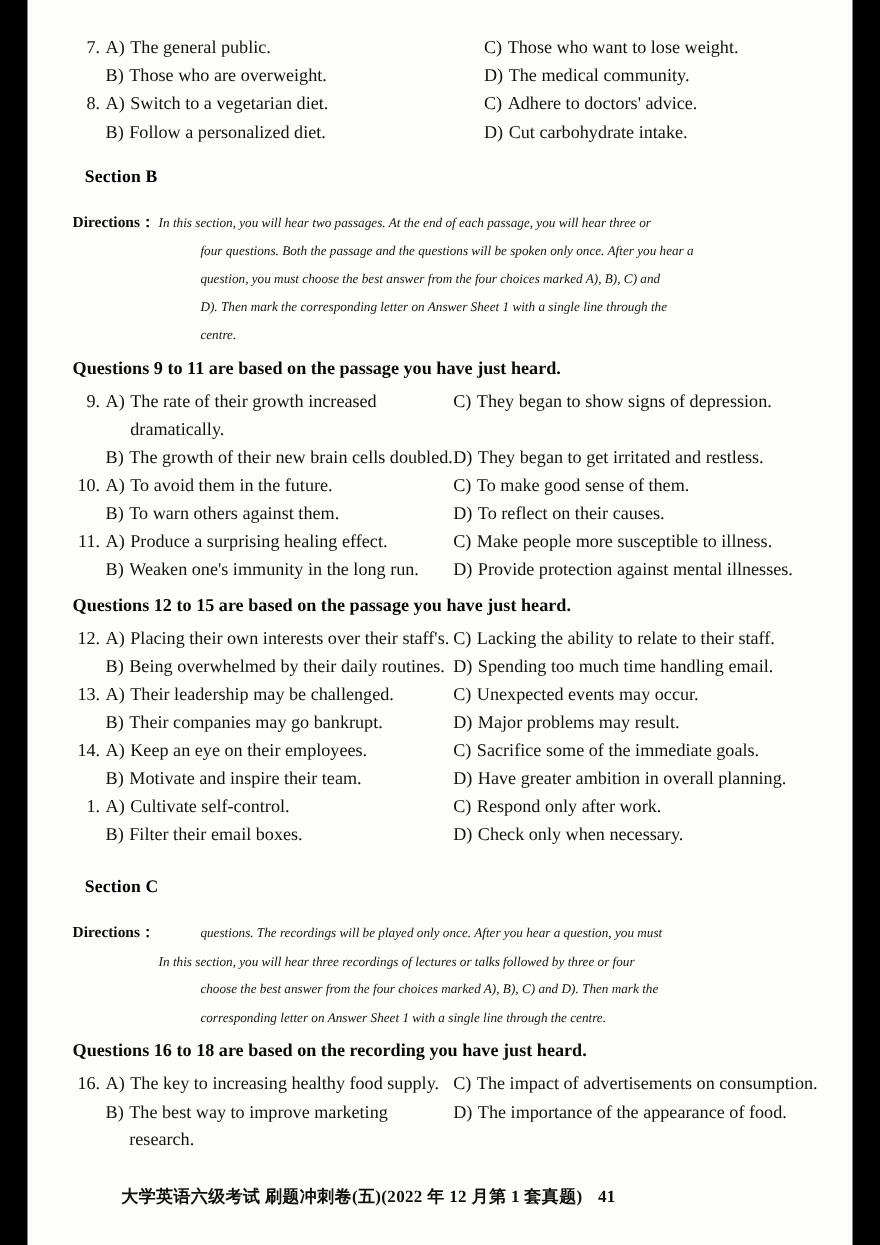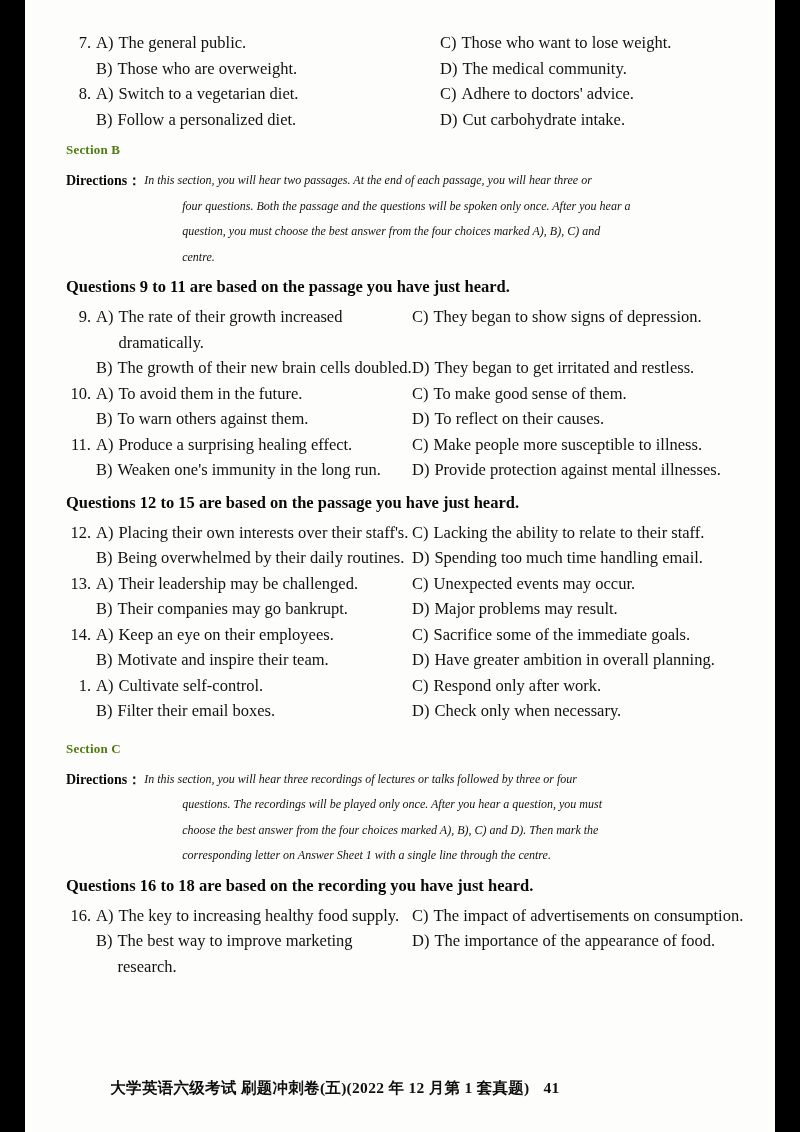--- a/index.html
+++ b/index.html
@@ -63,24 +63,24 @@
     white-space: nowrap;
   }
   .opttext { flex: 1 1 auto; }
 
   .col-left  { flex: 0 0 auto; padding-left: 5px; }
   .col-right { flex: 0 0 auto; }
 
   
   .section-head {
     font-weight: bold;
-    font-size: 13px;
+    font-size: 16px;
     letter-spacing: .2px;
-    color: #4d7c0f;
-    margin: 0;
+    color: #000000;
+    margin: 11px;
     line-height: 28px;
   }
   
   .directions {
     display: flex;
     align-items: flex-start;
     margin: 0;
   }
   .dir-label {
     flex: 0 0 auto;
@@ -191,20 +191,21 @@
       <div class="section-head">Section B</div>
 
       <div class="spacer-xs"></div>
 
       <div class="directions">
         <span class="dir-label">Directions：</span>
         <span class="dir-body">
           <span class="dir-hang">In this section, you will hear two passages. At the end of each passage, you will hear three or</span>
           <span class="dir-hang" style="padding-left:38px">four questions. Both the passage and the questions will be spoken only once. After you hear a</span>
           <span class="dir-hang" style="padding-left:38px">question, you must choose the best answer from the four choices marked A), B), C) and</span>
+          <span class="dir-hang" style="padding-left:38px">D). Then mark the corresponding letter on Answer Sheet 1 with a single line through the</span>
           <span class="dir-hang" style="padding-left:38px">centre.</span>
         </span>
       </div>
 
       <div class="spacer-xs"></div>
 
       <div class="q-head">Questions 9 to 11 are based on the passage you have just heard.</div>
 
       <div class="spacer-xs"></div>
 
@@ -390,22 +391,22 @@
 
       <div class="spacer-m"></div>
 
       <div class="section-head">Section C</div>
 
       <div class="spacer-xs"></div>
 
       <div class="directions">
         <span class="dir-label">Directions：</span>
         <span class="dir-body">
+          <span class="dir-hang" style="padding-left:38px">questions. The recordings will be played only once. After you hear a question, you must</span>
           <span class="dir-hang">In this section, you will hear three recordings of lectures or talks followed by three or four</span>
-          <span class="dir-hang" style="padding-left:38px">questions. The recordings will be played only once. After you hear a question, you must</span>
           <span class="dir-hang" style="padding-left:38px">choose the best answer from the four choices marked A), B), C) and D). Then mark the</span>
           <span class="dir-hang" style="padding-left:38px">corresponding letter on Answer Sheet 1 with a single line through the centre.</span>
         </span>
       </div>
 
       <div class="spacer-xs"></div>
 
       <div class="q-head">Questions 16 to 18 are based on the recording you have just heard.</div>
 
       <div class="spacer-xs"></div>

